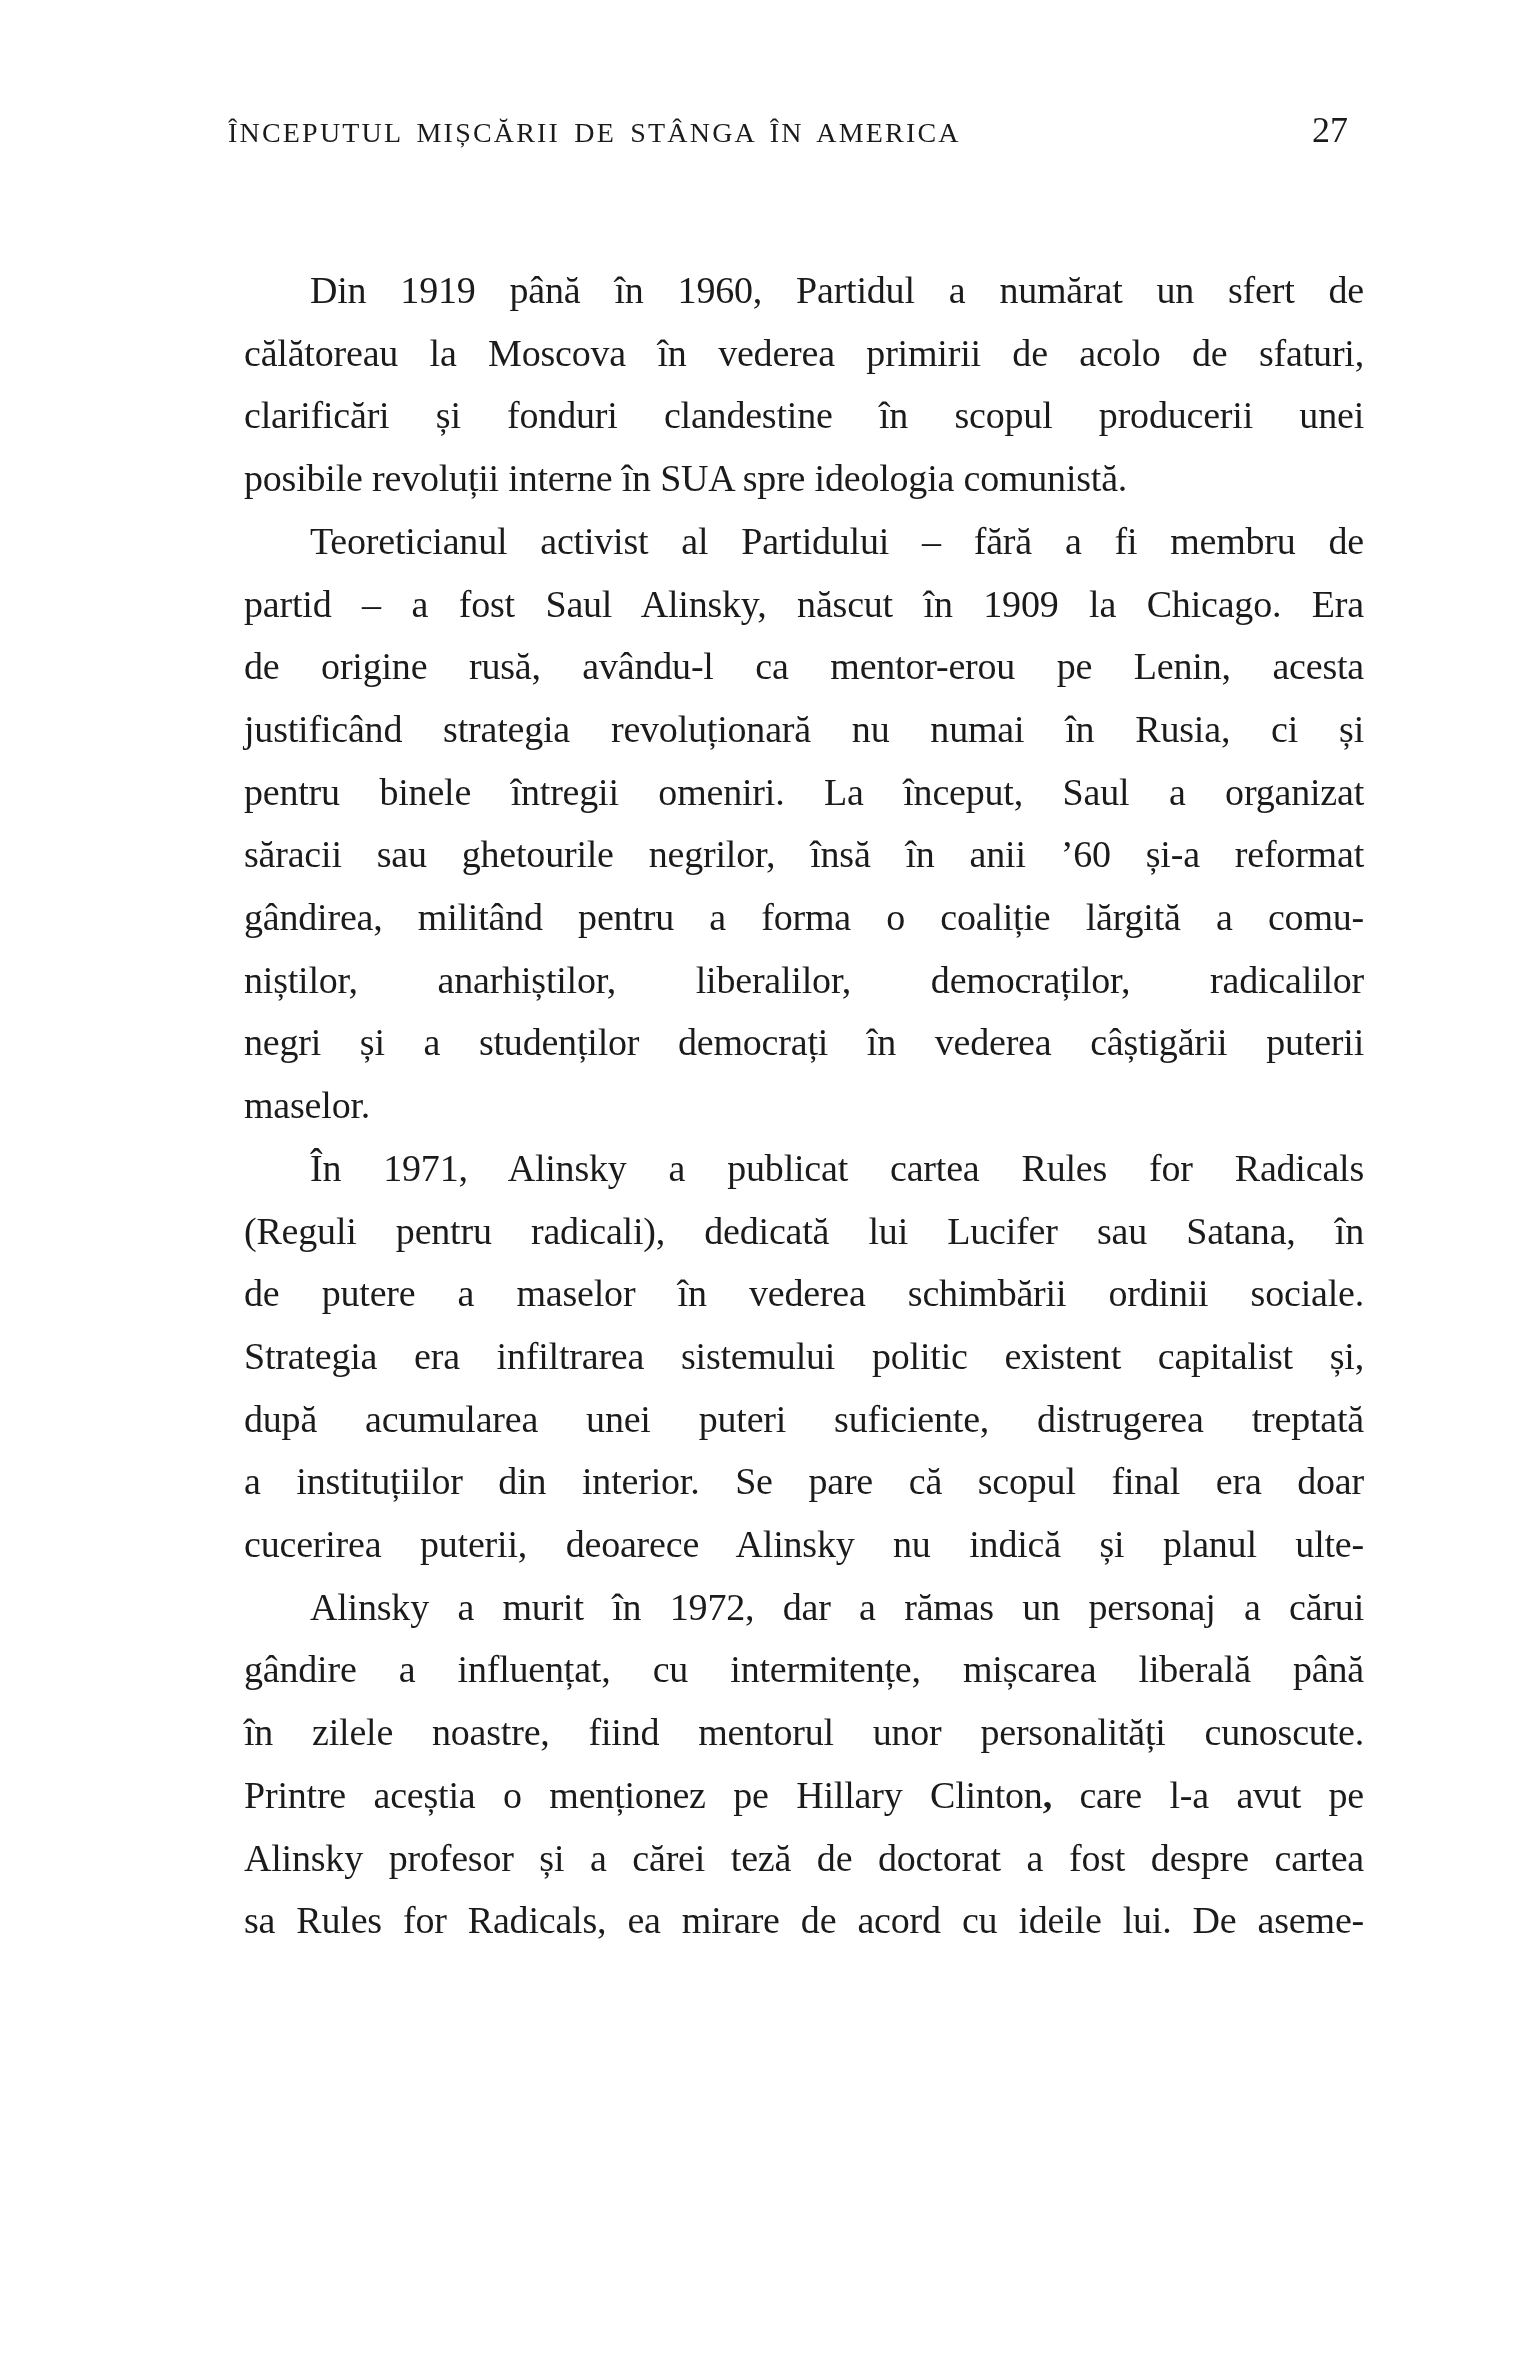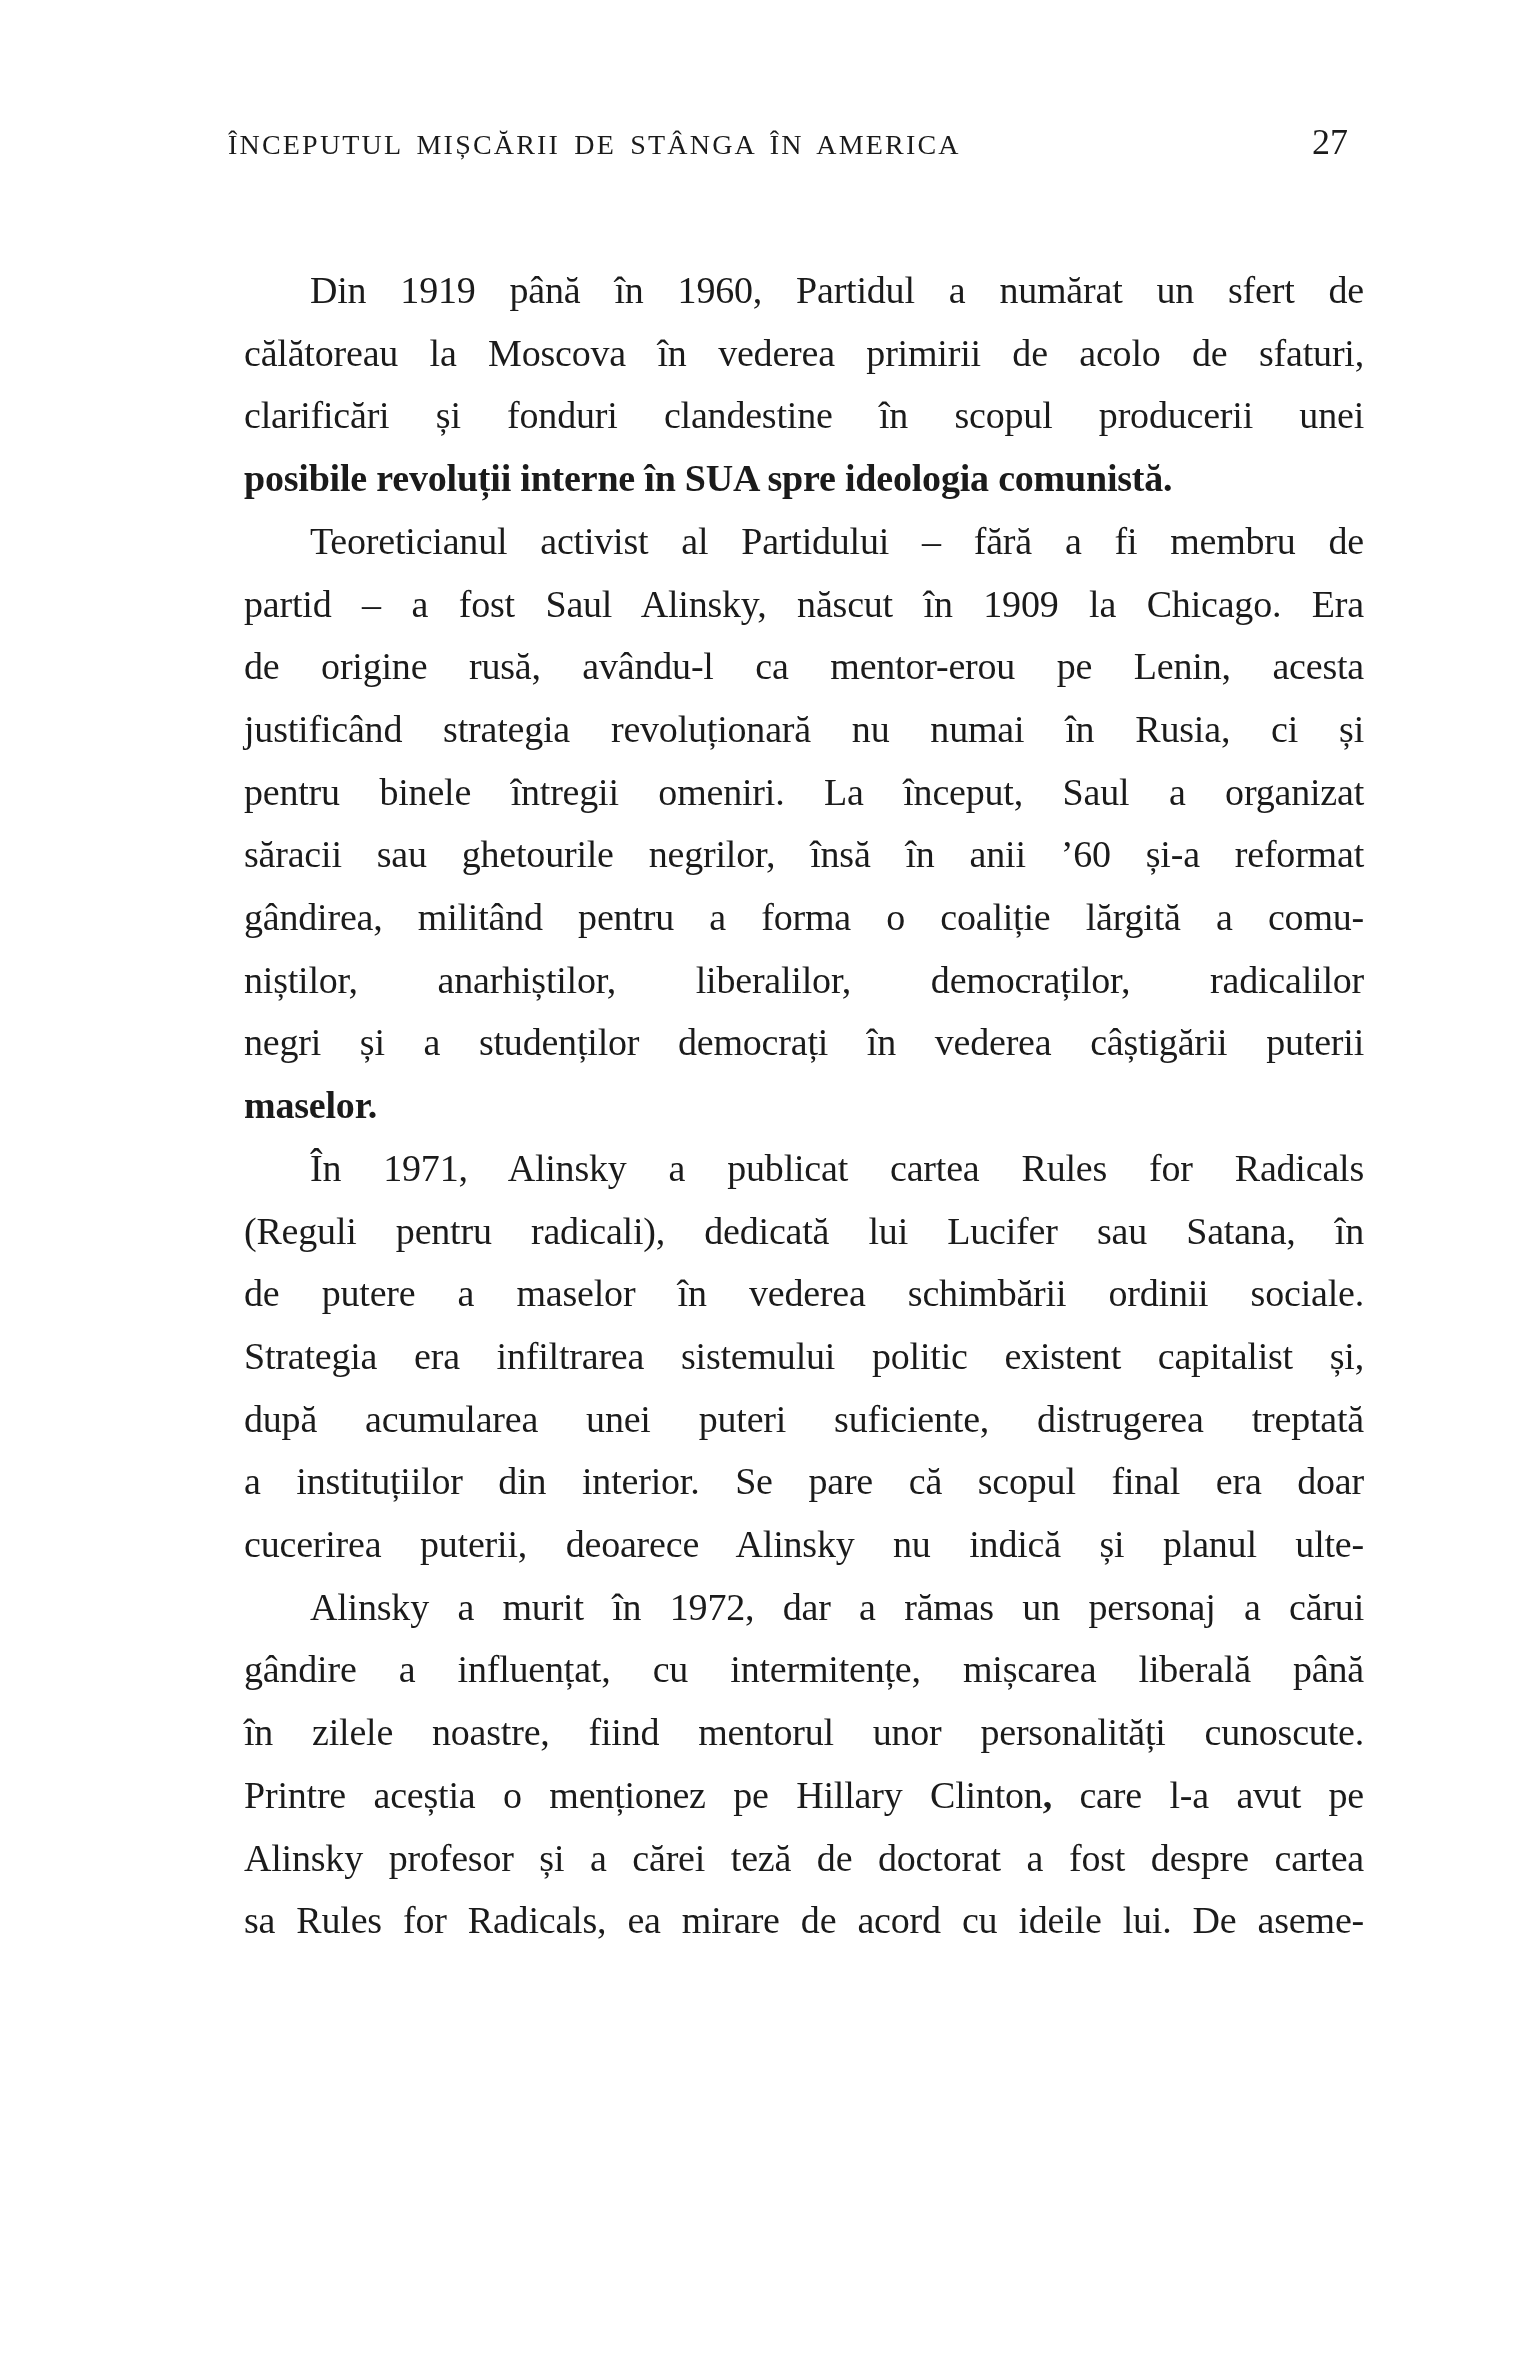--- a/index.html
+++ b/index.html
@@ -14,21 +14,21 @@
     width:1535px;
     height:2362px;
     background:var(--paper);
     color:var(--ink);
     font-family:"Liberation Serif", serif;
     overflow:hidden;
   }
   .running-head{
     position:absolute;
     left:228px;
-    top:121px;
+    top:109px;
     width:1120px;
     display:flex;
     justify-content:space-between;
     align-items:baseline;
   }
   .running-title{
     font-size:28px;
     letter-spacing:2.2px;
     word-spacing:5px;
     white-space:nowrap;
@@ -46,21 +46,20 @@
   .line{
     font-size:38px;
     line-height:62.7px;
     letter-spacing:-0.2px;
     text-align:justify;
     text-align-last:justify;
     white-space:nowrap;
   }
   .line.para-end{
     text-align-last:left;
-    font-weight:bold;
   }
   .para .line:first-child{
     text-indent:66px;
   }
   .it{}
   .b{font-weight:bold;}
   .rm{font-style:normal;}
 </style>
 </head>
 <body>

